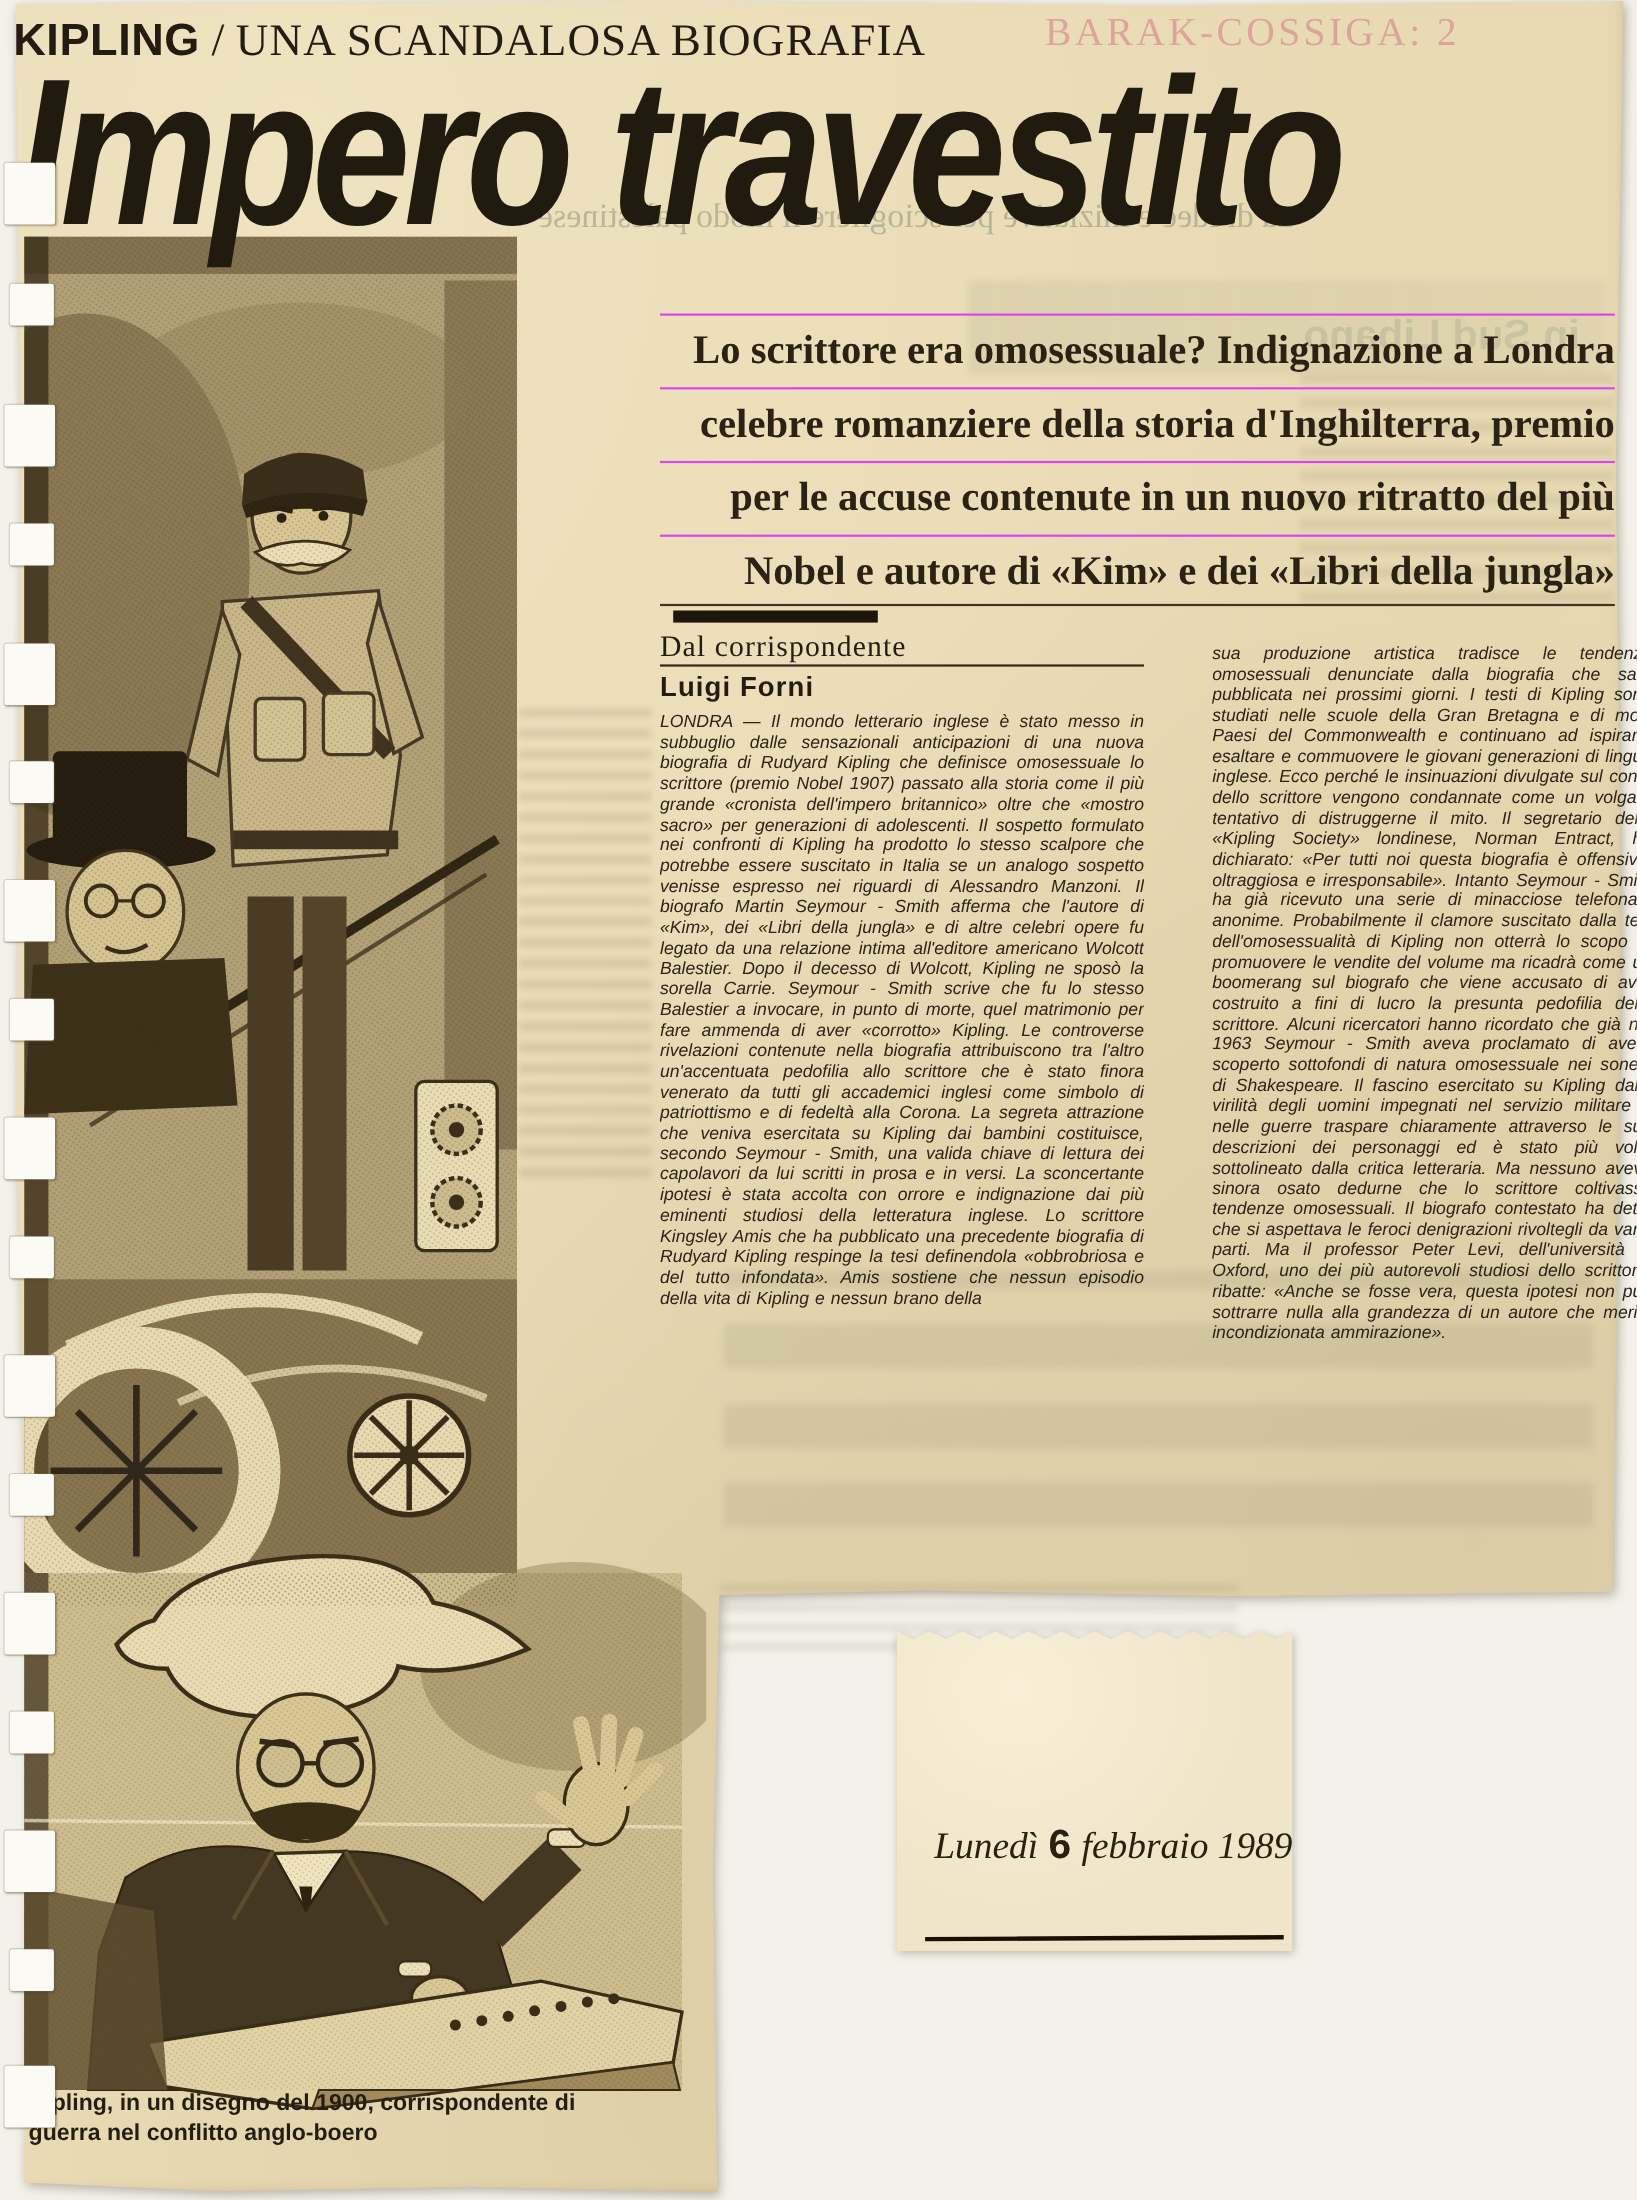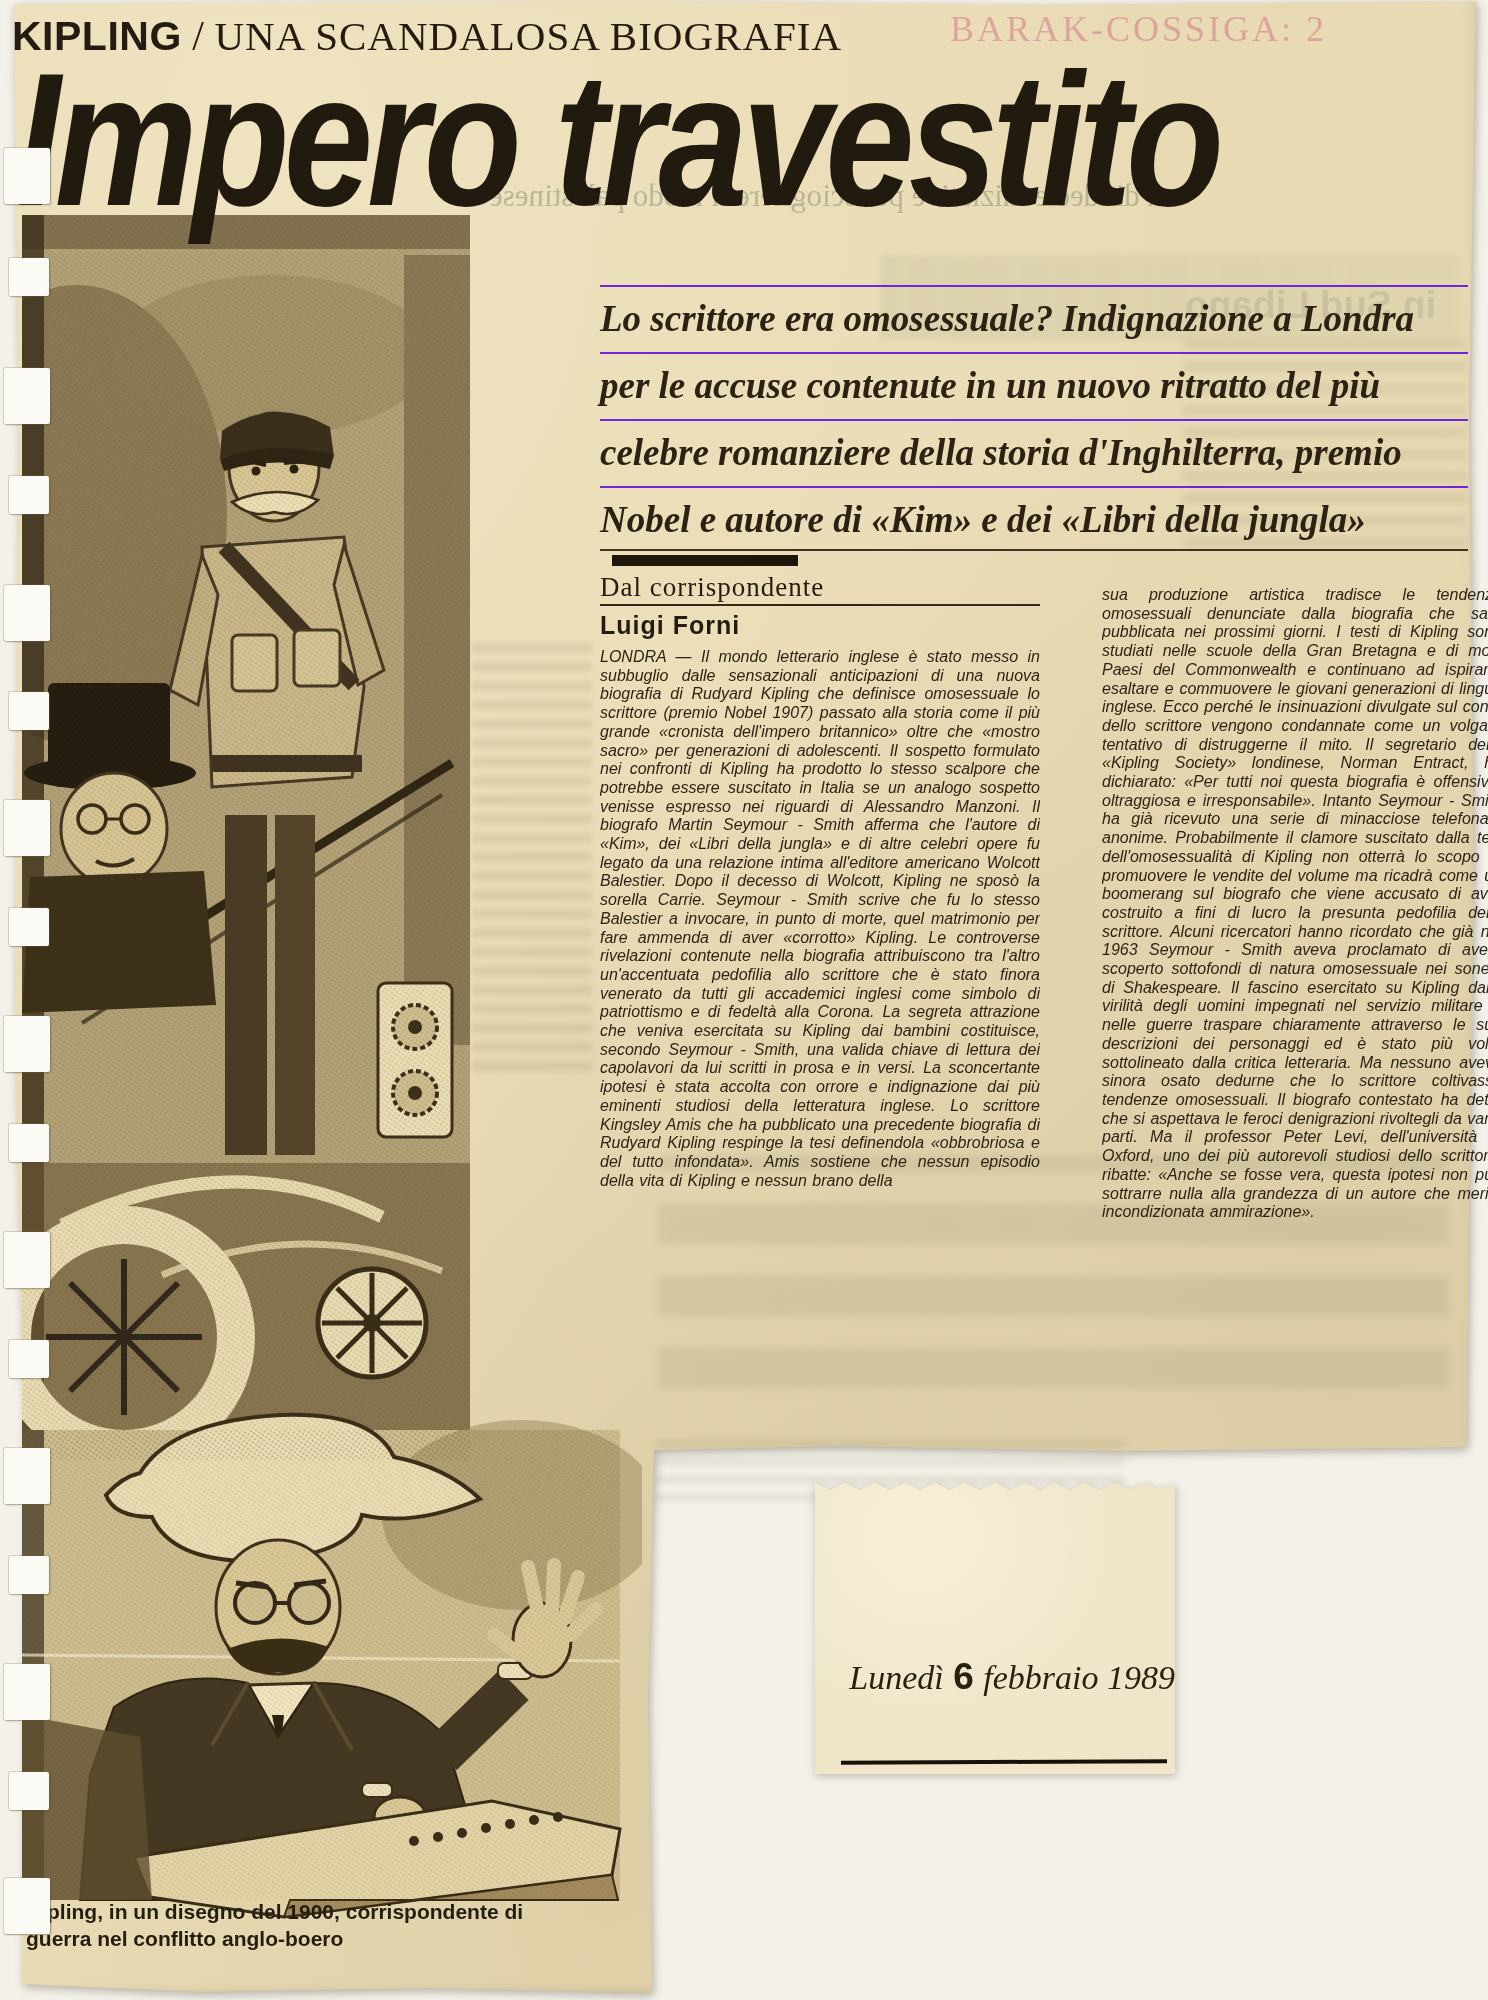--- a/index.html
+++ b/index.html
@@ -56,23 +56,23 @@
   .ghost-b{left:1182px;top:340px;width:284px;height:215px;
     background:repeating-linear-gradient(180deg,rgba(120,115,85,.13) 0 9px,transparent 9px 22px);}
   .ghost-c{left:658px;top:1155px;width:790px;height:265px;
     background:repeating-linear-gradient(0deg,transparent 0 32px,rgba(115,125,98,.13) 32px 72px);}
   .ghost-d{left:655px;top:1440px;width:470px;height:70px;
     background:repeating-linear-gradient(180deg,rgba(110,100,70,.12) 0 7px,transparent 7px 18px);}
   .ghost-e{left:880px;top:255px;width:580px;height:85px;
     background:linear-gradient(90deg,rgba(140,150,118,.14),rgba(140,150,118,.08));}
   
   .subhead{position:absolute;left:600px;top:285px;width:868px;}
-  .subhead-row{border-top:2px solid #6d28d9;height:65px;
-    font-family:"Liberation Serif",serif;font-weight:bold;font-style:italic;
-    font-size:37px;color:#2b2214;text-align:left;line-height:64px;white-space:nowrap;}
+  .subhead-row{border-top:2px solid #d946ef;height:65px;
+    font-family:"Liberation Serif",serif;font-weight:bold;
+    font-size:37px;color:#2b2214;text-align:right;line-height:64px;white-space:nowrap;}
   .rule-full{position:absolute;left:600px;top:549px;width:868px;height:2px;background:#423520;}
   .byline-bar{position:absolute;left:612px;top:555px;width:186px;height:11px;background:#1d160b;}
   
   .byline-role{position:absolute;left:600px;top:572px;font-family:"Liberation Serif",serif;
     font-size:27px;color:#241c10;letter-spacing:1px;}
   .byline-rule{position:absolute;left:600px;top:604px;width:440px;height:2px;background:#33291a;}
   .byline-author{position:absolute;left:600px;top:611px;font-weight:bold;font-size:25px;
     color:#241c10;letter-spacing:1px;}
   
   .bodycol{
@@ -246,22 +246,22 @@
     <circle cx="536" cy="1602" r="5"></circle>
   </g>
   <path d="M0,1500 L118,1522 L130,1685 L0,1685 Z" fill="#5f4f30" opacity=".8"></path>
 
   <rect x="0" y="0" width="448" height="1245" fill="url(#dots)" opacity=".28"></rect>
   <rect x="0" y="1215" width="598" height="470" fill="url(#dots)" opacity=".22"></rect>
 </svg>
 
 <div class="subhead z-text">
   <div class="subhead-row">Lo scrittore era omosessuale? Indignazione a Londra</div>
+  <div class="subhead-row">celebre romanziere della storia d'Inghilterra, premio</div>
   <div class="subhead-row">per le accuse contenute in un nuovo ritratto del più</div>
-  <div class="subhead-row">celebre romanziere della storia d'Inghilterra, premio</div>
   <div class="subhead-row">Nobel e autore di «Kim» e dei «Libri della jungla»</div>
 </div>
 <div class="rule-full z-text"></div>
 <div class="byline-bar z-text"></div>
 
 <div class="byline-role z-text">Dal corrispondente</div>
 <div class="byline-rule z-text"></div>
 <div class="byline-author z-text">Luigi Forni</div>
 
 <div class="bodycol col1 z-text">LONDRA — Il mondo letterario inglese è stato messo in subbuglio dalle sensazionali anticipazioni di una nuova biografia di Rudyard Kipling che definisce omosessuale lo scrittore (premio Nobel 1907) passato alla storia come il più grande «cronista dell'impero britannico» oltre che «mostro sacro» per generazioni di adolescenti. Il sospetto formulato nei confronti di Kipling ha prodotto lo stesso scalpore che potrebbe essere suscitato in Italia se un analogo sospetto venisse espresso nei riguardi di Alessandro Manzoni. Il biografo Martin Seymour - Smith afferma che l'autore di «Kim», dei «Libri della jungla» e di altre celebri opere fu legato da una relazione intima all'editore americano Wolcott Balestier. Dopo il decesso di Wolcott, Kipling ne sposò la sorella Carrie. Seymour - Smith scrive che fu lo stesso Balestier a invocare, in punto di morte, quel matrimonio per fare ammenda di aver «corrotto» Kipling. Le controverse rivelazioni contenute nella biografia attribuiscono tra l'altro un'accentuata pedofilia allo scrittore che è stato finora venerato da tutti gli accademici inglesi come simbolo di patriottismo e di fedeltà alla Corona. La segreta attrazione che veniva esercitata su Kipling dai bambini costituisce, secondo Seymour - Smith, una valida chiave di lettura dei capolavori da lui scritti in prosa e in versi. La sconcertante ipotesi è stata accolta con orrore e indignazione dai più eminenti studiosi della letteratura inglese. Lo scrittore Kingsley Amis che ha pubblicato una precedente biografia di Rudyard Kipling respinge la tesi definendola «obbrobriosa e del tutto infondata». Amis sostiene che nessun episodio della vita di Kipling e nessun brano della</div>

